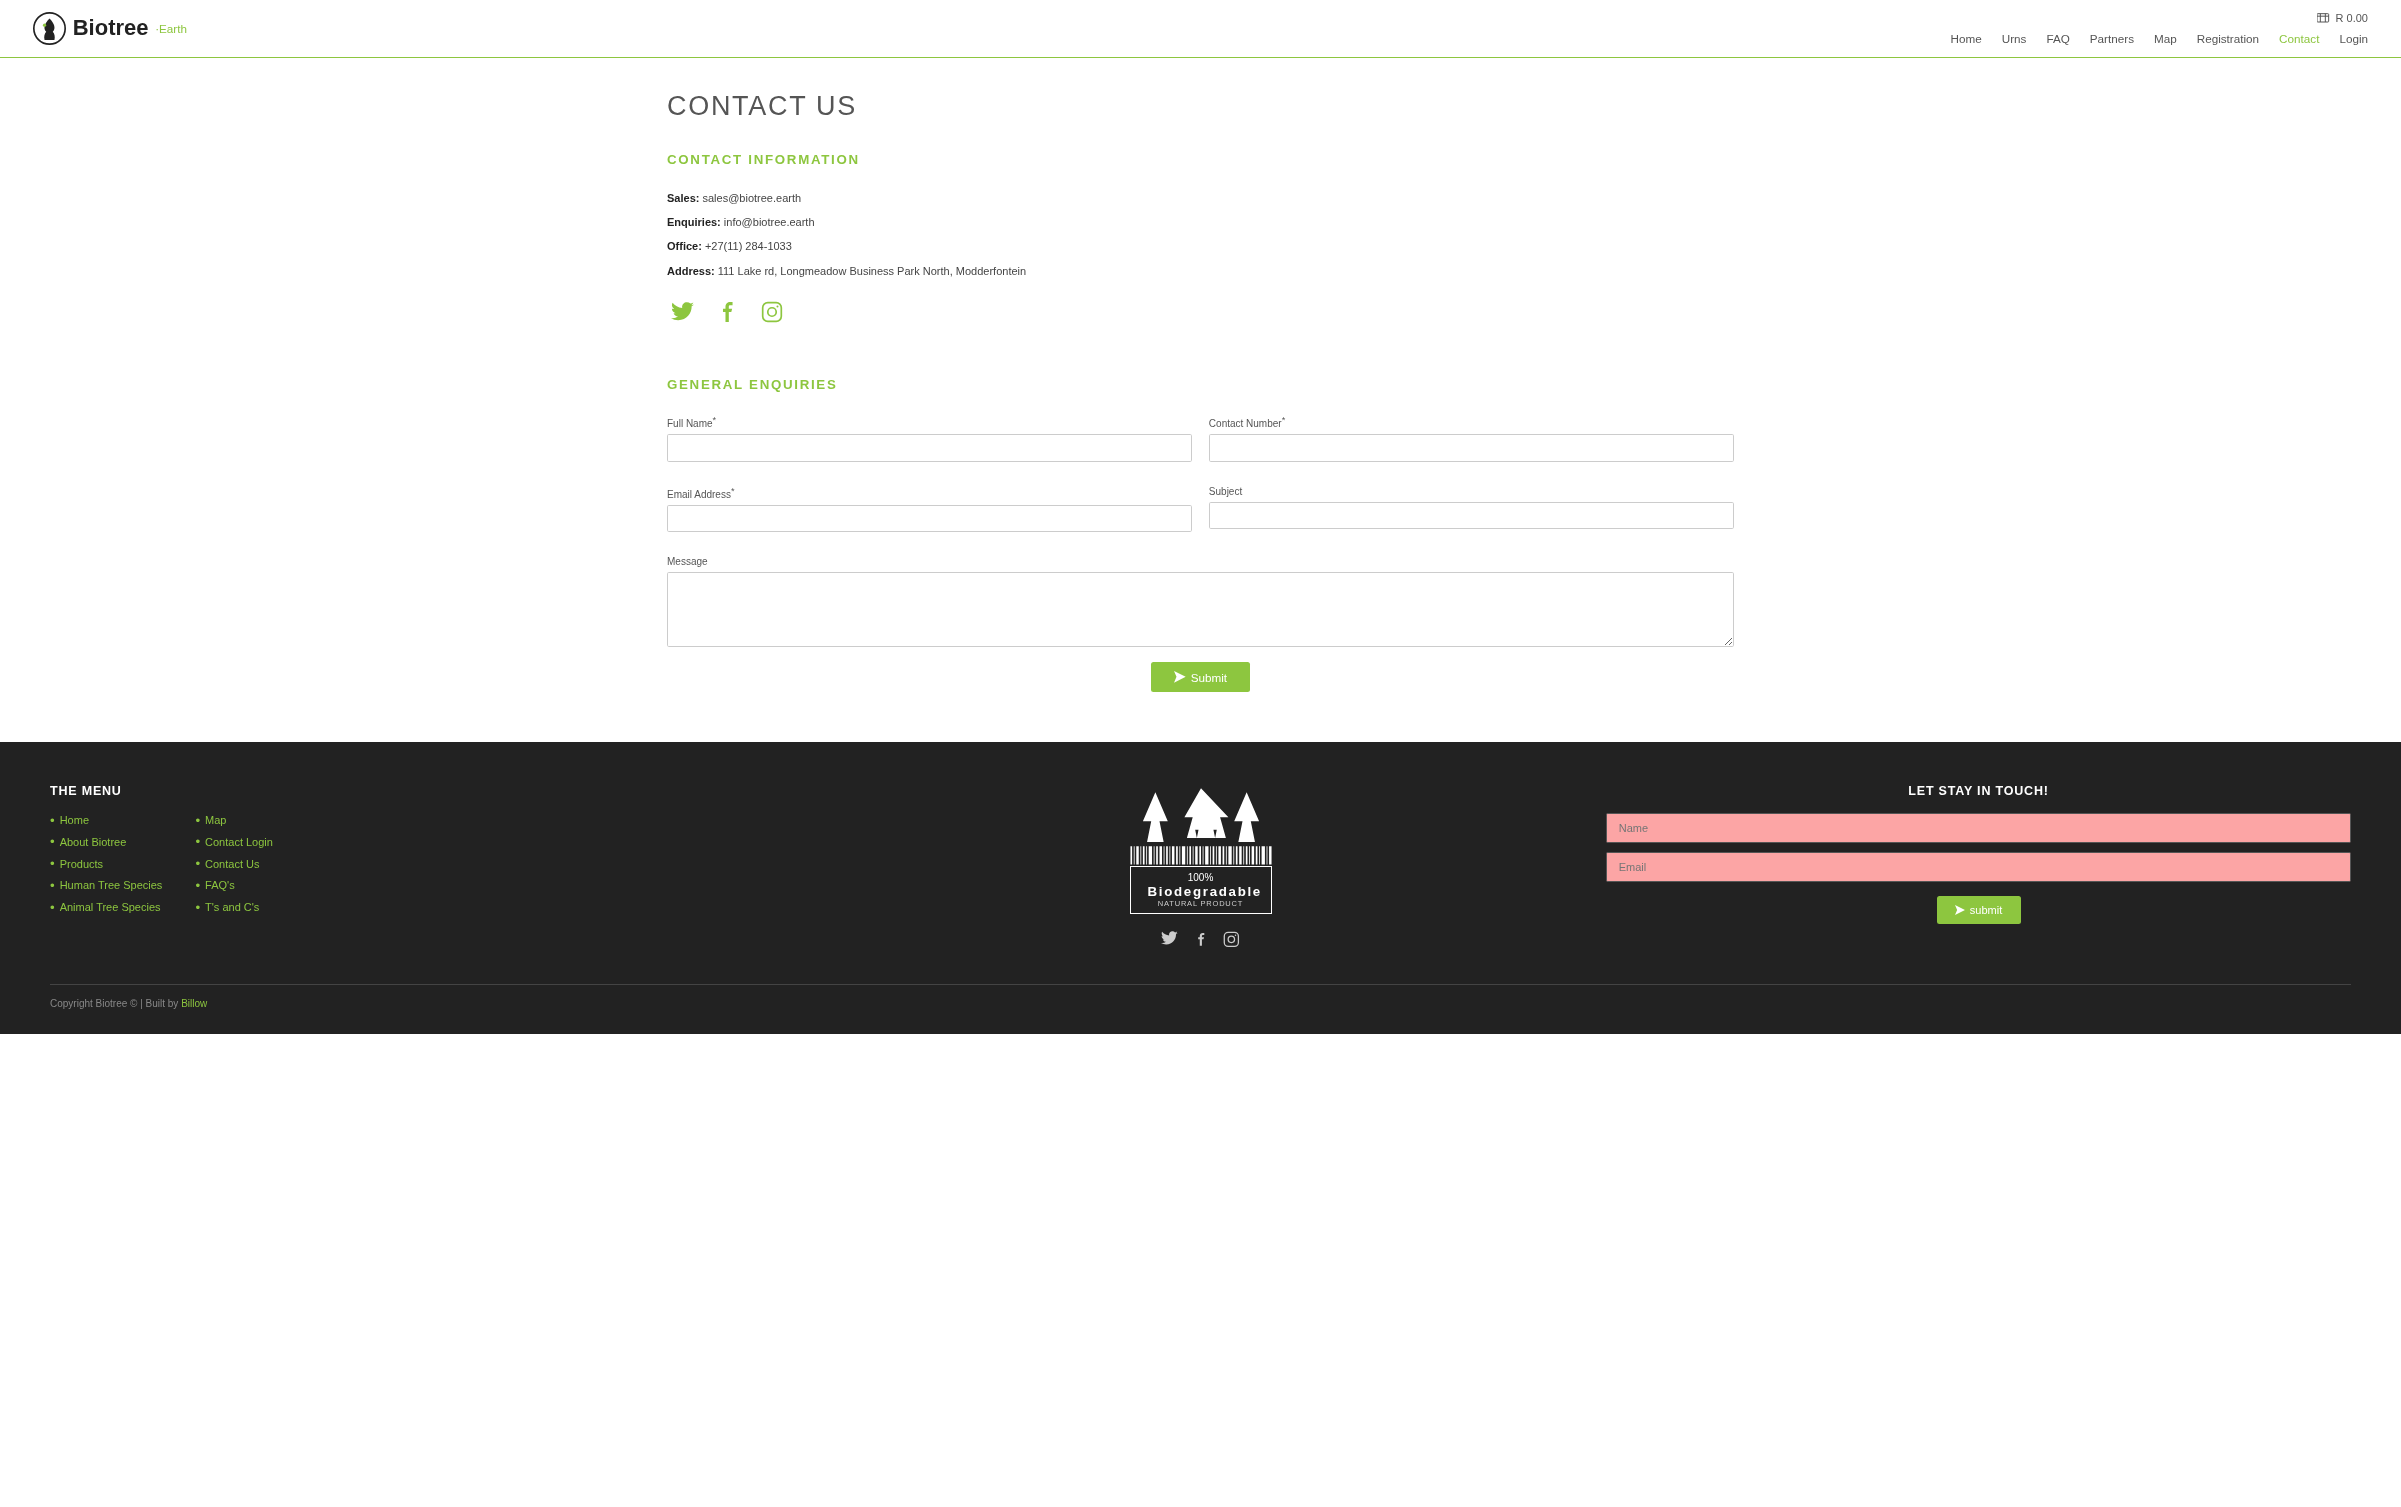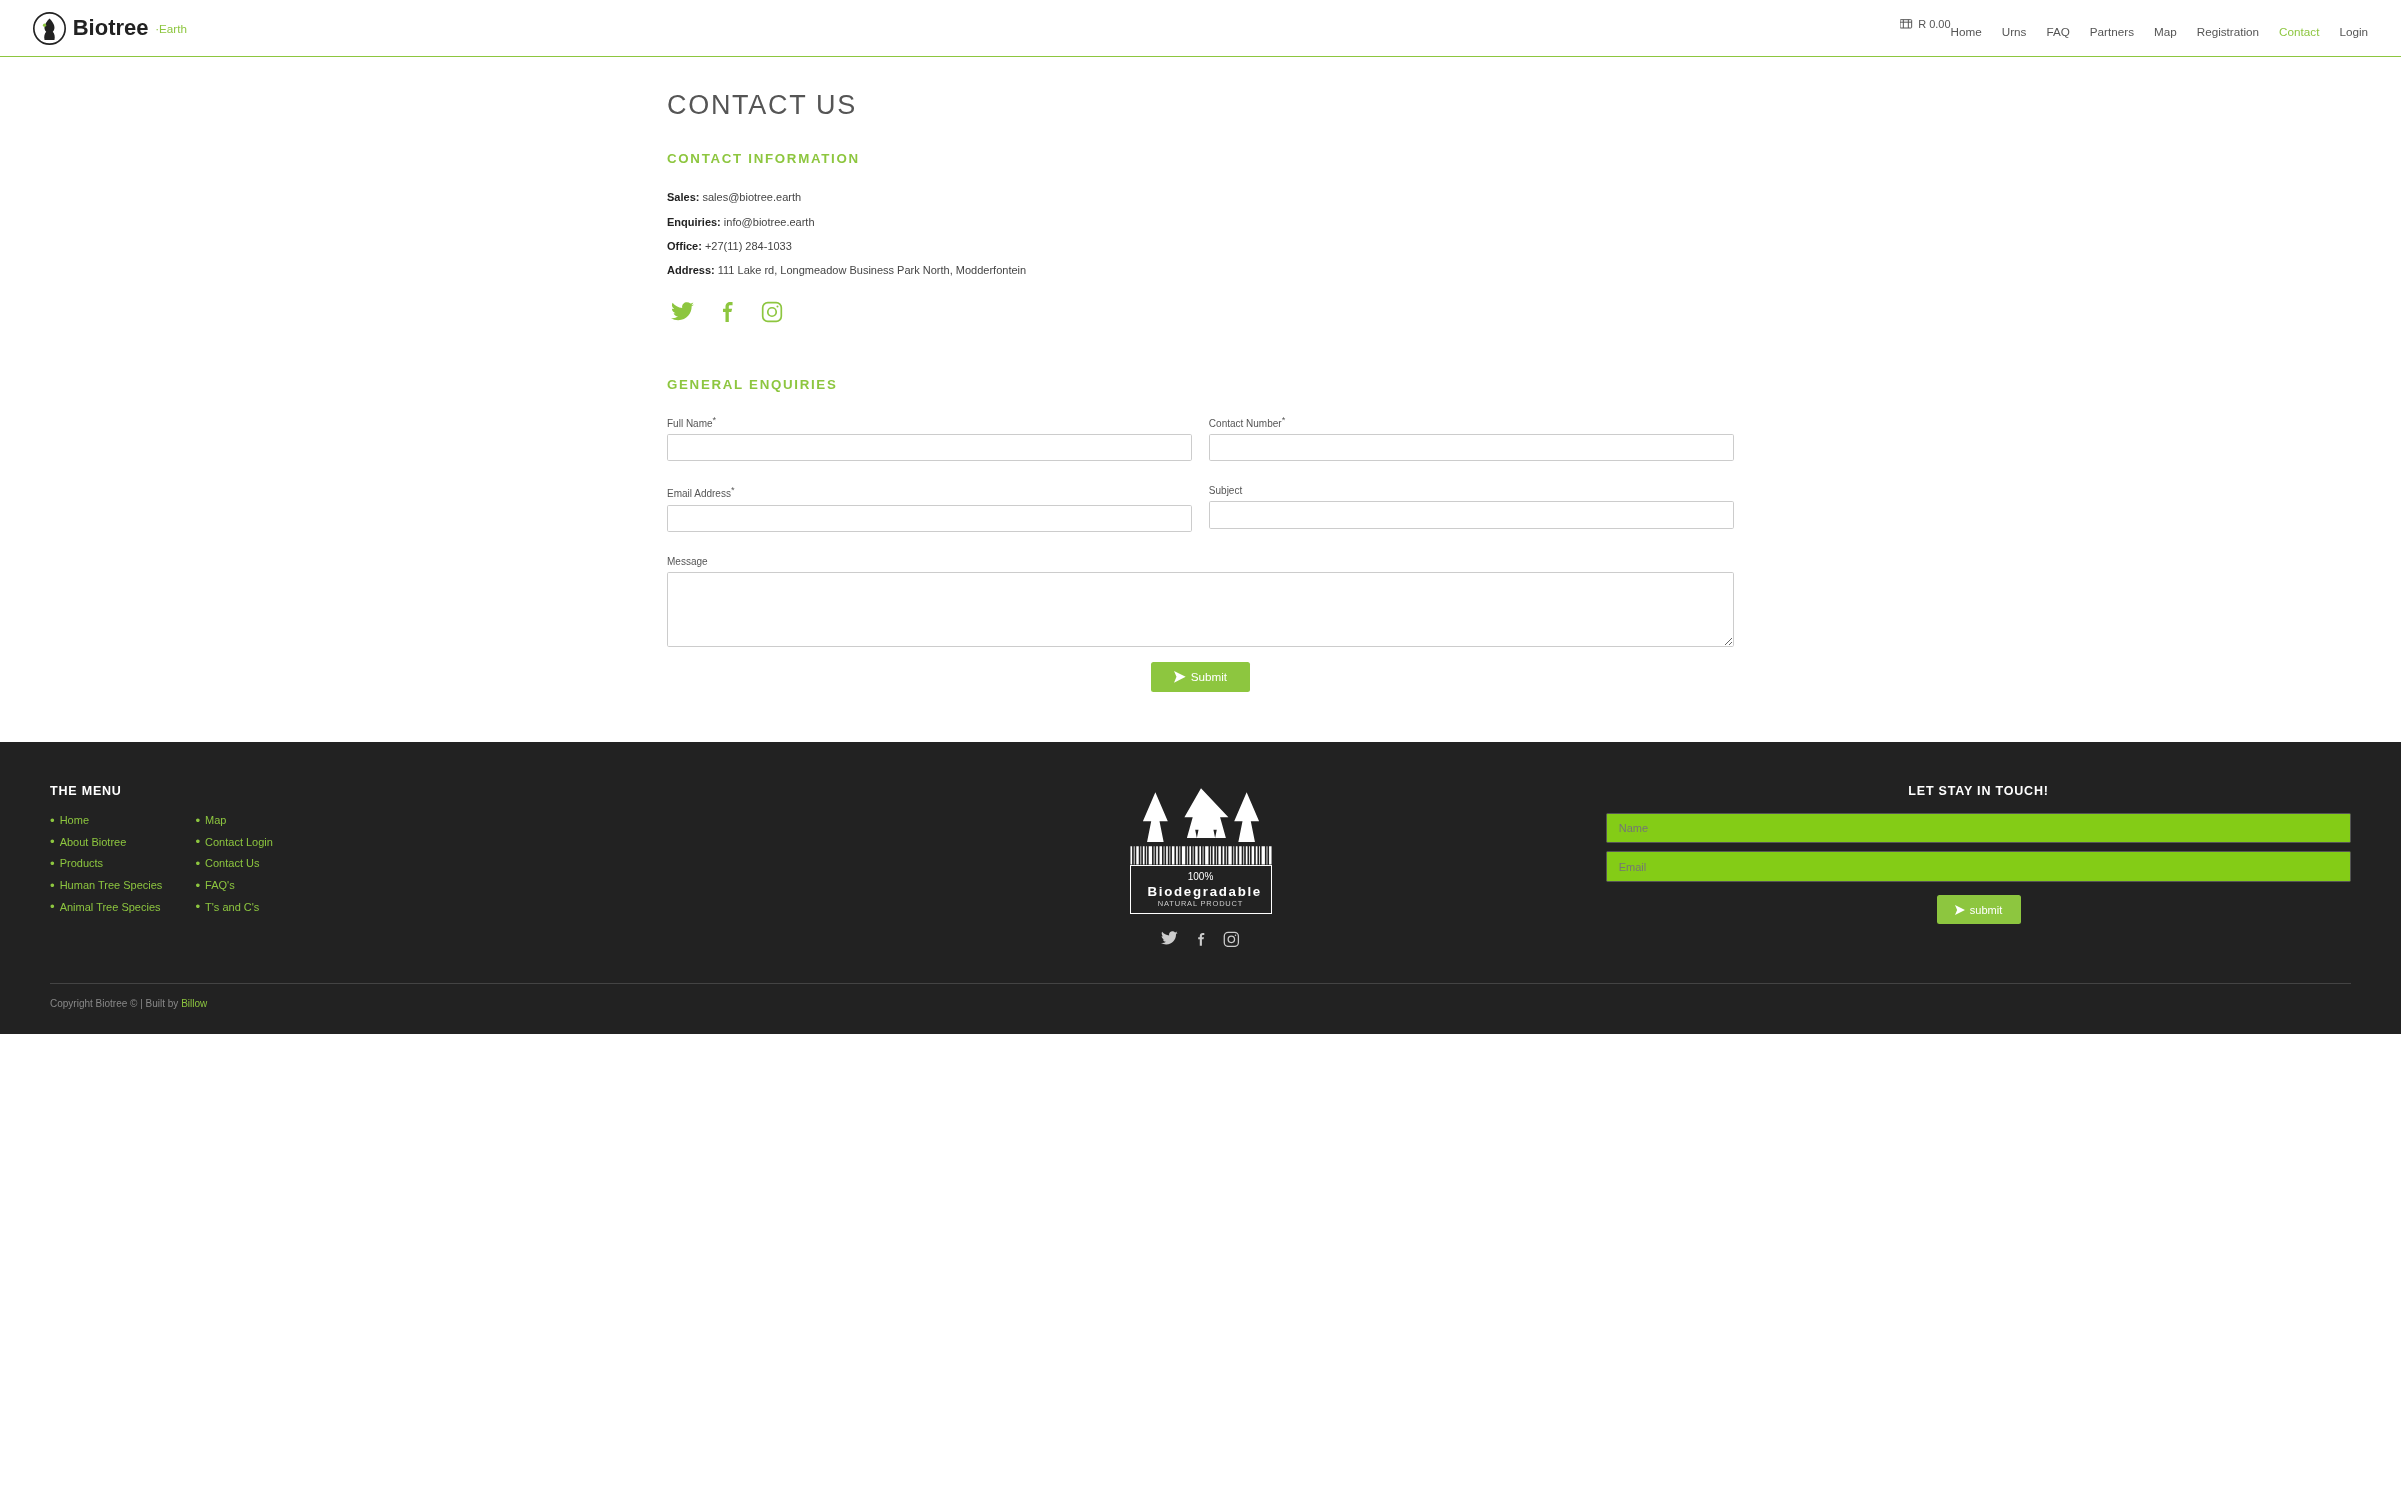--- a/index.html
+++ b/index.html
@@ -222,21 +222,21 @@
       font-weight: bold;
       letter-spacing: 0.8px;
       text-transform: uppercase;
       margin-bottom: 15px;
       text-align: center;
     }
     .newsletter-input {
       width: 100%;
       padding: 8.3px 11.7px;
       border: 0.8px solid #555;
-      background: #84cc16;
+      background: #fca5a5;
       border-radius: 1.7px;
       font-size: 11px;
       color: #555;
       margin-bottom: 8.3px;
       outline: none;
     }
     .newsletter-btn {
       background: #8dc63f;
       color: #fff;
       border: none;
@@ -274,21 +274,21 @@
   <div class="logo-area">
     <svg class="logo-icon" viewBox="0 0 40 40" xmlns="http://www.w3.org/2000/svg">
       <circle cx="20" cy="20" r="19" fill="none" stroke="#222" stroke-width="2"></circle>
       <path d="M20 8 C14 14 12 20 16 24 C14 26 13 30 14 34 L20 34 L26 34 C27 30 26 26 24 24 C28 20 26 14 20 8Z" fill="#222"></path>
       <circle cx="14" cy="16" r="2" fill="#8dc63f"></circle>
     </svg>
     <span style="font-size:22px;font-weight:bold;color:#222;">Biotree</span>
     <span style="color:#8dc63f;font-size:11.7px;">·Earth</span>
   </div>
 
-  <div style="display:flex;flex-direction:row;align-items:flex-end;margin-left:20px;">
+  <div style="display:flex;flex-direction:column;align-items:flex-end;margin-left:20px;">
     <div style="font-size:11px;color:#555;margin-bottom:8.3px;display:flex;align-items:center;gap:3.3px;">
       <svg width="15" height="11.7" viewBox="0 0 18 14">
         <rect x="0" y="2" width="14" height="10" rx="1" fill="none" stroke="#555" stroke-width="1.2"></rect>
         <line x1="0" y1="5" x2="14" y2="5" stroke="#555" stroke-width="1.2"></line>
         <line x1="4" y1="2" x2="4" y2="12" stroke="#555" stroke-width="1.2"></line>
         <line x1="10" y1="2" x2="10" y2="12" stroke="#555" stroke-width="1.2"></line>
       </svg>
       <span>R 0.00</span>
     </div>
     <nav class="nav-area">

